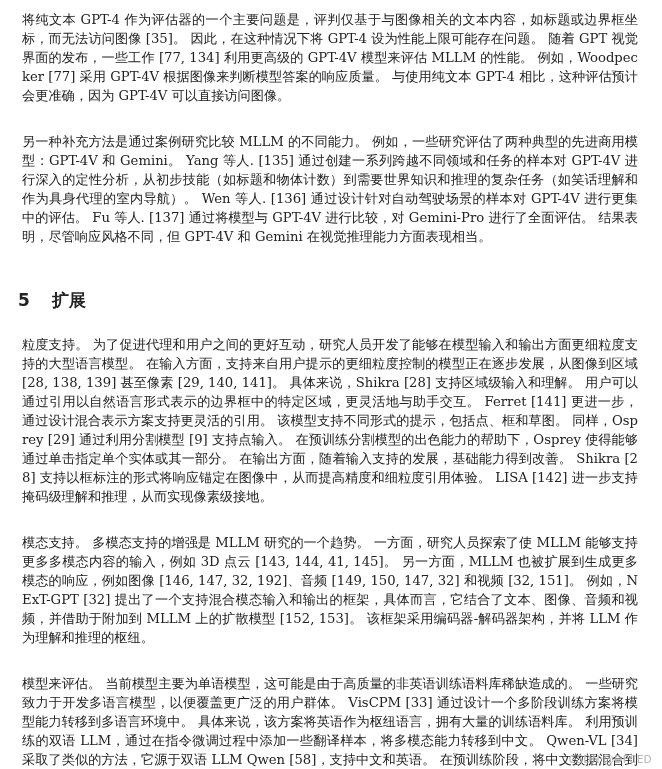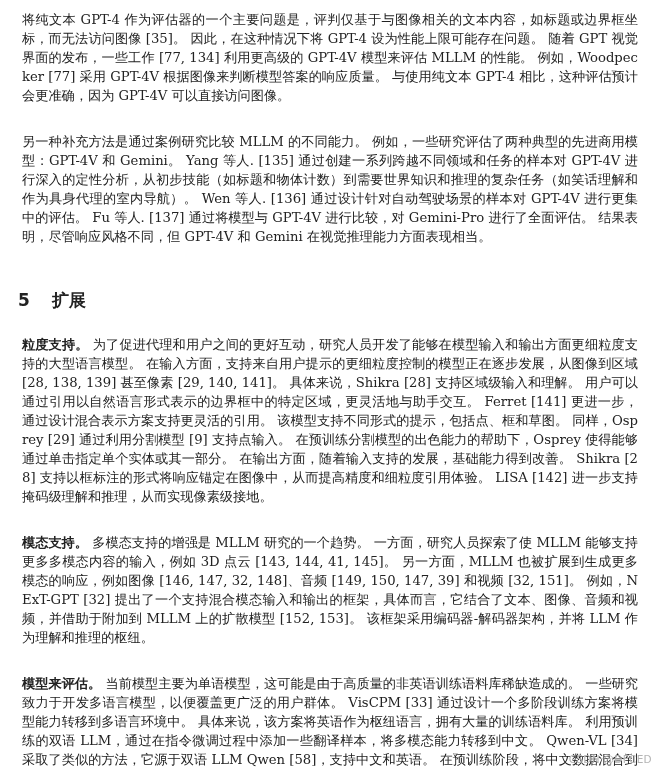--- a/index.html
+++ b/index.html
@@ -45,21 +45,21 @@
       width: 34px;
       color: #222;
     }
     .section-title {
       font-family: "DejaVu Sans", "Liberation Sans", sans-serif;
       font-size: 17px;
       color: #222;
       margin-top: 20px;
     }
     .lead {
-      font-weight: bold;
+      font-weight: normal;
     }
     .watermark {
       position: absolute;
       right: 10px;
       bottom: 4px;
       font-family: "DejaVu Sans", "Liberation Sans", sans-serif;
       font-size: 10.5px;
       color: #b4b4b4;
       letter-spacing: 0.3px;
       text-align: center;
@@ -80,20 +80,20 @@
     <span class="section-num">5</span>
     <span class="section-title">扩展</span>
   </h2>
   <div class="gap-md"></div>
 
   <div class="gap-lg"></div>
 
   <p class="para"><span class="lead">粒度支持。</span><span> 为了促进代理和用户之间的更好互动，研究人员开发了能够在模型输入和输出方面更细粒度支持的大型语言模型。 在输入方面，支持来自用户提示的更细粒度控制的模型正在逐步发展，从图像到区域 [28, 138, 139] 甚至像素 [29, 140, 141]。 具体来说，Shikra [28] 支持区域级输入和理解。 用户可以通过引用以自然语言形式表示的边界框中的特定区域，更灵活地与助手交互。 Ferret [141] 更进一步，通过设计混合表示方案支持更灵活的引用。 该模型支持不同形式的提示，包括点、框和草图。 同样，Osprey [29] 通过利用分割模型 [9] 支持点输入。 在预训练分割模型的出色能力的帮助下，Osprey 使得能够通过单击指定单个实体或其一部分。 在输出方面，随着输入支持的发展，基础能力得到改善。 Shikra [28] 支持以框标注的形式将响应锚定在图像中，从而提高精度和细粒度引用体验。 LISA [142] 进一步支持掩码级理解和推理，从而实现像素级接地。</span></p>
   <div class="gap-lg"></div>
 
-  <p class="para"><span class="lead">模态支持。</span><span> 多模态支持的增强是 MLLM 研究的一个趋势。 一方面，研究人员探索了使 MLLM 能够支持更多多模态内容的输入，例如 3D 点云 [143, 144, 41, 145]。 另一方面，MLLM 也被扩展到生成更多模态的响应，例如图像 [146, 147, 32, 148]、音频 [149, 150, 147, 39] 和视频 [32, 151]。 例如，NExT-GPT [32] 提出了一个支持混合模态输入和输出的框架，具体而言，它结合了文本、图像、音频和视频，并借助于附加到 MLLM 上的扩散模型 [152, 153]。 该框架采用编码器-解码器架构，并将 LLM 作为理解和推理的枢纽。</span></p>
+  <p class="para"><span class="lead">模态支持。</span><span> 多模态支持的增强是 MLLM 研究的一个趋势。 一方面，研究人员探索了使 MLLM 能够支持更多多模态内容的输入，例如 3D 点云 [143, 144, 41, 145]。 另一方面，MLLM 也被扩展到生成更多模态的响应，例如图像 [146, 147, 32, 192]、音频 [149, 150, 147, 32] 和视频 [32, 151]。 例如，NExT-GPT [32] 提出了一个支持混合模态输入和输出的框架，具体而言，它结合了文本、图像、音频和视频，并借助于附加到 MLLM 上的扩散模型 [152, 153]。 该框架采用编码器-解码器架构，并将 LLM 作为理解和推理的枢纽。</span></p>
   <div class="gap-lg"></div>
 
   <p class="para"><span class="lead">模型来评估。</span><span> 当前模型主要为单语模型，这可能是由于高质量的非英语训练语料库稀缺造成的。 一些研究致力于开发多语言模型，以便覆盖更广泛的用户群体。 VisCPM [33] 通过设计一个多阶段训练方案将模型能力转移到多语言环境中。 具体来说，该方案将英语作为枢纽语言，拥有大量的训练语料库。 利用预训练的双语 LLM，通过在指令微调过程中添加一些翻译样本，将多模态能力转移到中文。 Qwen-VL [34] 采取了类似的方法，它源于双语 LLM Qwen [58]，支持中文和英语。 在预训练阶段，将中文数据混合到训练语料库中，以保留模型的双语能力，占整个数据量的 22.7%。</span></p>
 
 </div>
 
 <div class="watermark">CSDN @DFCED</div>
 
 </body></html>

